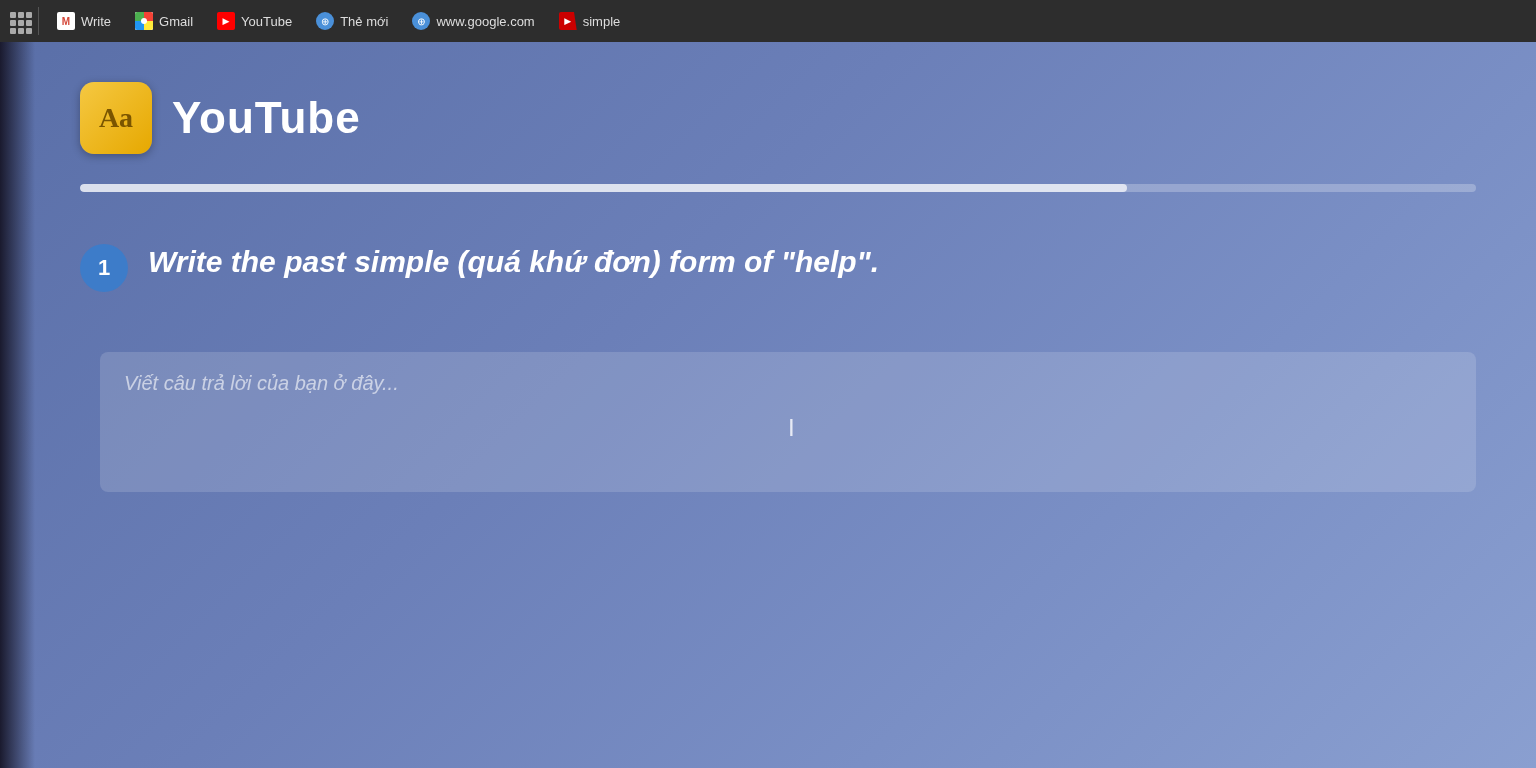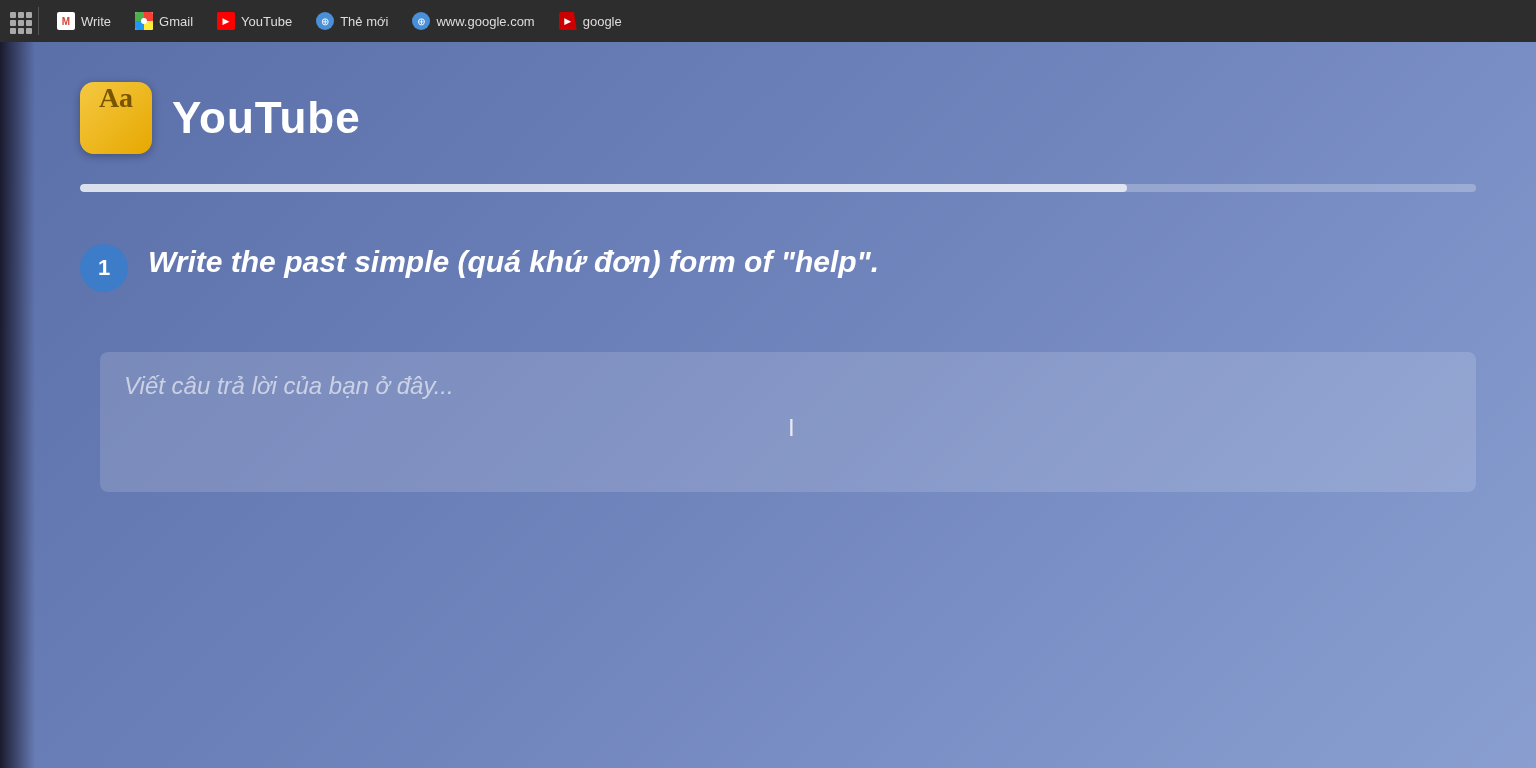--- a/index.html
+++ b/index.html
@@ -137,20 +137,21 @@
       margin-bottom: 30px;
       margin-left: 20px;
     }
 
     .grammar-icon {
       width: 72px;
       height: 72px;
       background: linear-gradient(135deg, #f5c842, #e6a800);
       border-radius: 14px;
       display: flex;
+      align-items: center;
       justify-content: center;
       flex-shrink: 0;
       box-shadow: 0 2px 8px rgba(0,0,0,0.3);
     }
 
     .grammar-icon-inner {
       color: #7a5500;
       font-size: 28px;
       font-weight: bold;
       font-family: Georgia, serif;
@@ -223,21 +224,21 @@
       background: rgba(255,255,255,0.15);
       border-radius: 8px;
       padding: 20px 24px;
       margin-left: 20px;
       position: relative;
       cursor: text;
     }
 
     .answer-placeholder {
       color: rgba(255,255,255,0.6);
-      font-size: 24px;
+      font-size: 20px;
       font-style: italic;
     }
 
     .cursor-blink {
       position: absolute;
       bottom: 50px;
       left: 50%;
       color: rgba(255,255,255,0.8);
       font-size: 24px;
       font-weight: 300;
@@ -291,21 +292,21 @@
     <span>Thẻ mới</span>
   </div>
 
   <div class="tab-item">
     <div class="tab-icon globe-icon">⊕</div>
     <span>www.google.com</span>
   </div>
 
   <div class="tab-item">
     <div class="tab-icon xstation-icon" style="background:#cc0000; color:white; font-size:9px; clip-path:polygon(0 0, 85% 0, 100% 100%, 0 100%); border-radius:2px 0 0 2px;">▶</div>
-    <span>google</span>
+    <span>simple</span>
   </div>
 </div>
 
 <div class="main-content">
   <div class="left-edge"></div>
 
   <div class="grammar-header">
     <div class="grammar-icon">
       <div class="grammar-icon-inner">Aa</div>
     </div>

